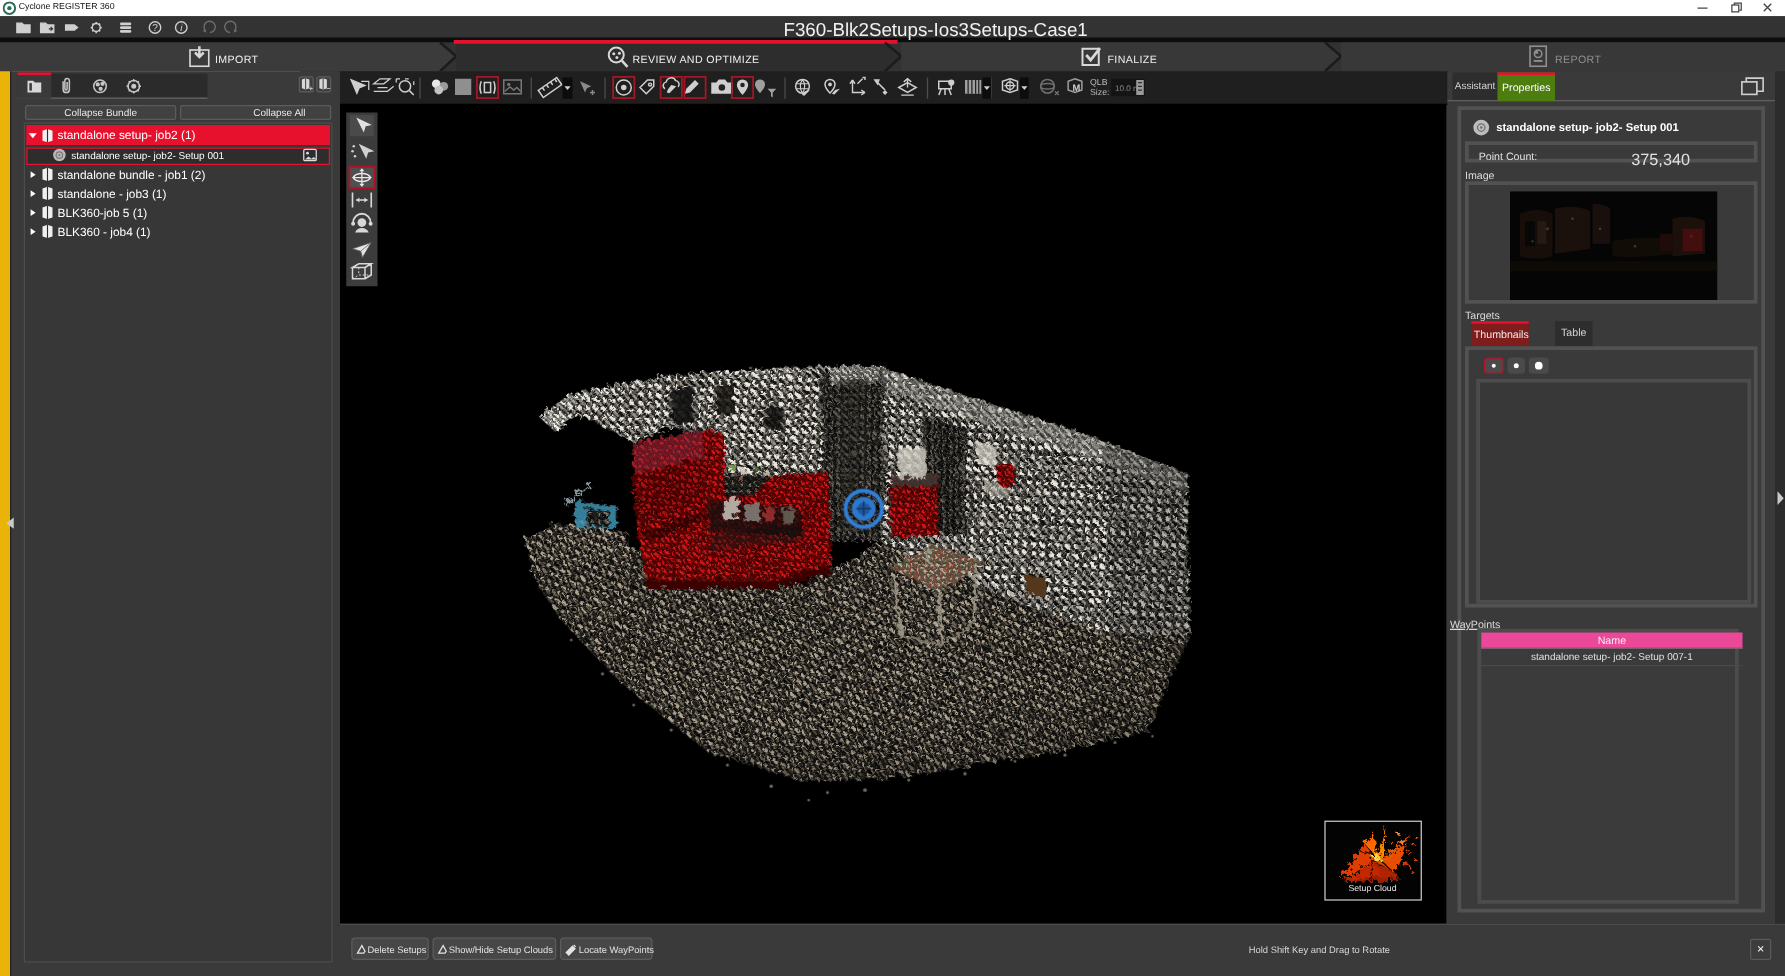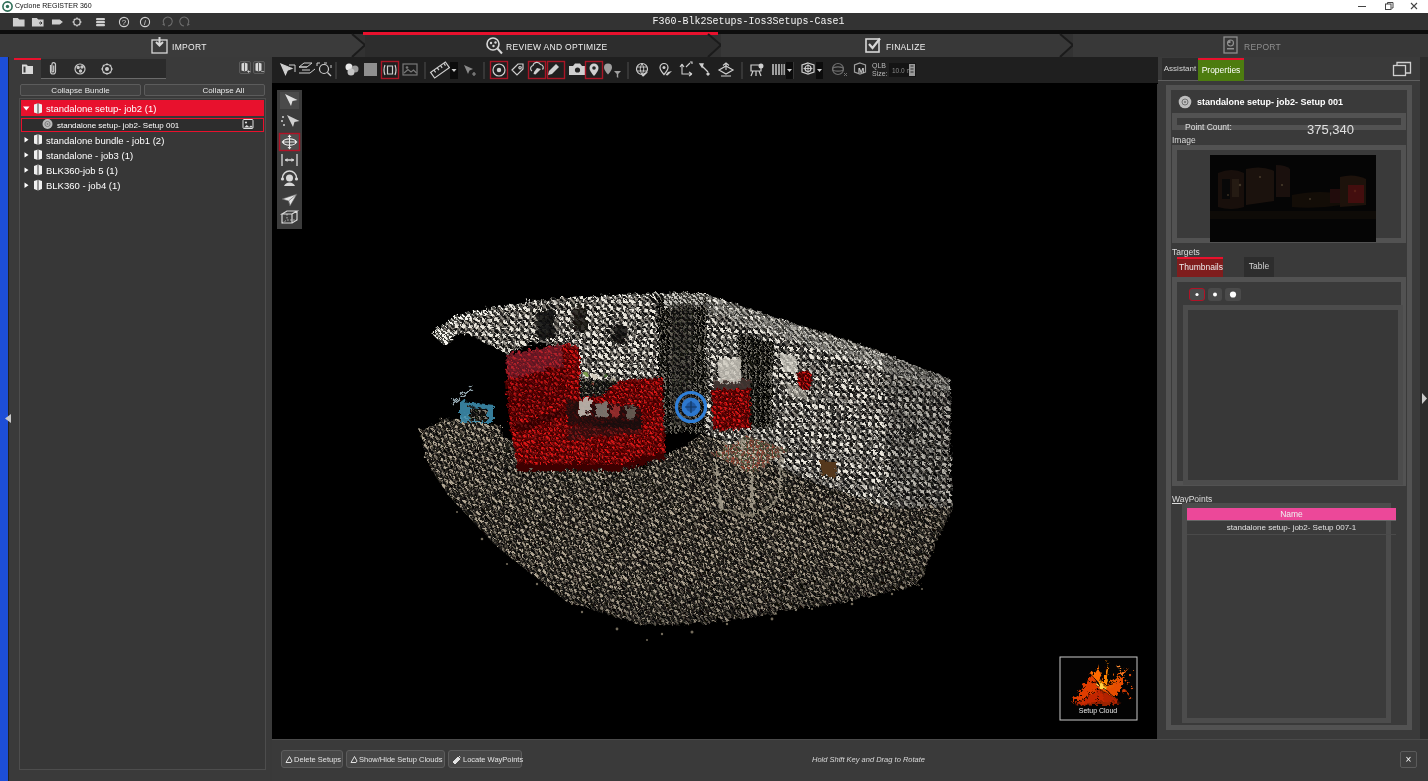--- a/index.html
+++ b/index.html
@@ -6,38 +6,38 @@
   html,body { width:1428px; height:781px; overflow:hidden; background:#000;
     font-family:"Liberation Sans", sans-serif; }
   .abs { position:absolute; }
   #app { position:relative; width:1428px; height:781px; background:#393939; }
 
   
   #titlebar { left:0; top:0; width:1428px; height:13px; background:#ffffff; }
   #titlebar .tname { position:absolute; left:15px; top:2px; font-size:7px; color:#111; }
   
   #menubar { left:0; top:13px; width:1428px; height:19px; background:#333333; border-bottom:2px solid #0d0d0d;}
-  #menubar .proj { position:absolute; left:69px; right:0; top:3px; text-align:center; font-size:10px; color:#f2f2f2;font-family:Liberation Mono, monospace; }
+  #menubar .proj { position:absolute; left:69px; right:0; top:3px; text-align:center; font-size:15px; color:#f2f2f2; }
   
   #workflow { left:0; top:32px; width:1428px; height:25px; background:#323232; }
   
-  #lp { left:0; top:57px; width:240px; height:724px; background:#1d4ed8; border-right:6px solid #f97316;}
+  #lp { left:0; top:57px; width:240px; height:724px; background:#eab308; border-right:6px solid #f97316;}
   #lp-inner { position:absolute; left:8px; top:0; width:262px; height:724px; background:#3a3a3a; border-left:1px solid #222;}
   
   #ctoolbar { left:272px; top:57px; width:886px; height:27px; background:#1f1f1f; border-bottom:1px solid #000; }
   #viewport { left:272px; top:84px; width:885px; height:655px; background:#000; }
   #vtools { left:277px; top:90px; width:25px; height:139px; background:#3c3c3c; }
   #bottombar { left:272px; top:739px; width:1156px; height:56px; background:#3a3a3a; border-top:1px solid #4a4a4a; }
   
   #rp { left:1158px; top:57px; width:262px; height:682px; background:#3a3a3a; }
   #rp-edge { left:1420px; top:57px; width:8px; height:682px; background:#2c2c2c; }
 
   .btn { position:absolute; background:#454545; border:1px solid #5c5c5c; border-radius:2px;
          color:#e8e8e8; text-align:center; }
-  .panelbox { position:absolute; border:5px solid #14b8a6;padding-left:12px; }
+  .panelbox { position:absolute; border:3px solid #14b8a6;padding-left:12px; }
   .lbl { position:absolute; color:#dcdcdc; font-size:8px; }
 </style>
 </head>
 <body>
 <div id="app">
   <div id="titlebar" class="abs">
     <svg class="abs" style="left:2px;top:1px" width="11" height="11" viewBox="0 0 11 11">
       <circle cx="5.5" cy="5.5" r="4.6" fill="none" stroke="#2e6e57" stroke-width="1.6"></circle>
       <circle cx="5.5" cy="5.5" r="1.7" fill="#2e6e57"></circle>
     </svg>
@@ -564,21 +564,21 @@
     <svg class="abs" style="left:9px;top:10px" width="245" height="18" viewBox="0 0 245 18">
       <g fill="#e2e2e2" font-size="7.5">
         <path d="M5 12.5 l3.5-6 l2.5 4.5 l-1 1.5 z" fill="none" stroke="#e2e2e2" stroke-width="1"></path>
         <text x="13" y="12">Delete Setups</text>
         <path d="M70 12.5 l3.5-6 l2.5 4.5 l-1 1.5 z" fill="none" stroke="#e2e2e2" stroke-width="1"></path>
         <text x="78" y="12">Show/Hide Setup Clouds</text>
         <path d="M172 12 l5-5 l2 2 l-5 5 z M178 6 l1.5 1.5" stroke="#e2e2e2" stroke-width="1" fill="#e2e2e2"></path>
         <text x="182" y="12">Locate WayPoints</text>
       </g>
     </svg>
-    <div class="abs" style="left:540px;top:15px;width:300px;text-align:left;font-size:7.5px;font-style:italic;color:#d8d8d8;">Hold Shift Key and Drag to Rotate</div>
+    <div class="abs" style="left:540px;top:15px;width:300px;text-align:right;font-size:7.5px;color:#d8d8d8;">Hold Shift Key and Drag to Rotate</div>
     <div class="btn" style="left:1128px;top:11px;width:17px;height:17px;background:#3d3d3d;border-color:#5a5a5a;font-size:10px;line-height:15px;color:#fff;">×</div>
   </div>
   <div id="rp" class="abs">
     <div class="abs" style="left:0;top:23px;width:262px;height:1px;background:#5f5f5f;"></div>
     <div class="abs" style="left:4px;top:1px;width:36px;height:22px;background:#2d2d2d;font-size:8px;color:#d4d4d4;text-align:center;line-height:22px;">Assistant</div>
     <div class="abs" style="left:40px;top:1px;width:46px;height:23px;background:#4d7c0f;border-top:2.5px solid #e8112d;font-size:8.5px;color:#fff;text-align:center;line-height:20px;">Properties</div>
     <svg class="abs" style="left:234px;top:4px" width="21" height="17" viewBox="0 0 21 17">
       <rect x="1.5" y="4.5" width="12" height="10" fill="none" stroke="#cfcfcf" stroke-width="1.3"></rect>
       <path d="M5 4.5 V1.5 H18.5 V12 H13.5" fill="none" stroke="#cfcfcf" stroke-width="1.3"></path>
     </svg>
@@ -625,21 +625,21 @@
       <div class="abs" style="left:12px;top:6px;width:16px;height:13px;background:#4a4a4a;border:1px solid #b11226;border-radius:3px;"></div>
       <div class="abs" style="left:31px;top:6px;width:14px;height:13px;background:#4a4a4a;border-radius:3px;"></div>
       <div class="abs" style="left:48px;top:6px;width:16px;height:13px;background:#4a4a4a;border-radius:3px;"></div>
       <svg class="abs" style="left:12px;top:6px" width="54" height="13" viewBox="0 0 54 13">
         <circle cx="8" cy="6.5" r="1.6" fill="#fff"></circle>
           <circle cx="26" cy="6.5" r="2" fill="#fff"></circle>
           <circle cx="44" cy="6.5" r="3.1" fill="#fff"></circle>
       </svg>
       <div class="panelbox" style="left:6px;top:23px;width:220px;height:180px;border-color:#4c4c4c;background:#383838;"></div>
     </div>
-    <div class="lbl" style="left:14px;top:437px;font-size:8.5px;text-decoration:underline;">WayPoints</div>
+    <div class="lbl" style="left:2px;top:437px;font-size:8.5px;text-decoration:underline;">WayPoints</div>
     <div class="panelbox" style="left:24px;top:446px;width:209px;height:220px;border-color:#4c4c4c;background:#3b3b3b;">
       <div class="abs" style="left:0;top:0;width:209px;height:13px;background:#ec4899;border-bottom:1px solid #666;text-align:center;font-size:8.5px;color:#f0f0f0;line-height:13px;">Name</div>
       <div class="abs" style="left:0;top:14px;width:209px;height:13px;border-bottom:1px solid #4a4a4a;text-align:center;font-size:8px;color:#e0e0e0;line-height:12px;">standalone setup- job2- Setup 007-1</div>
     </div>
   </div>
   <div id="rp-handle" class="abs" style="left:1420px;top:57px;width:8px;height:682px;"></div>
   <div id="rp-edge" class="abs">
     <svg width="8" height="682" viewBox="0 0 8 682">
         <path d="M2 336 l5 5.5 l-5 5.5 z" fill="#c9c9c9"></path>
       </svg>

